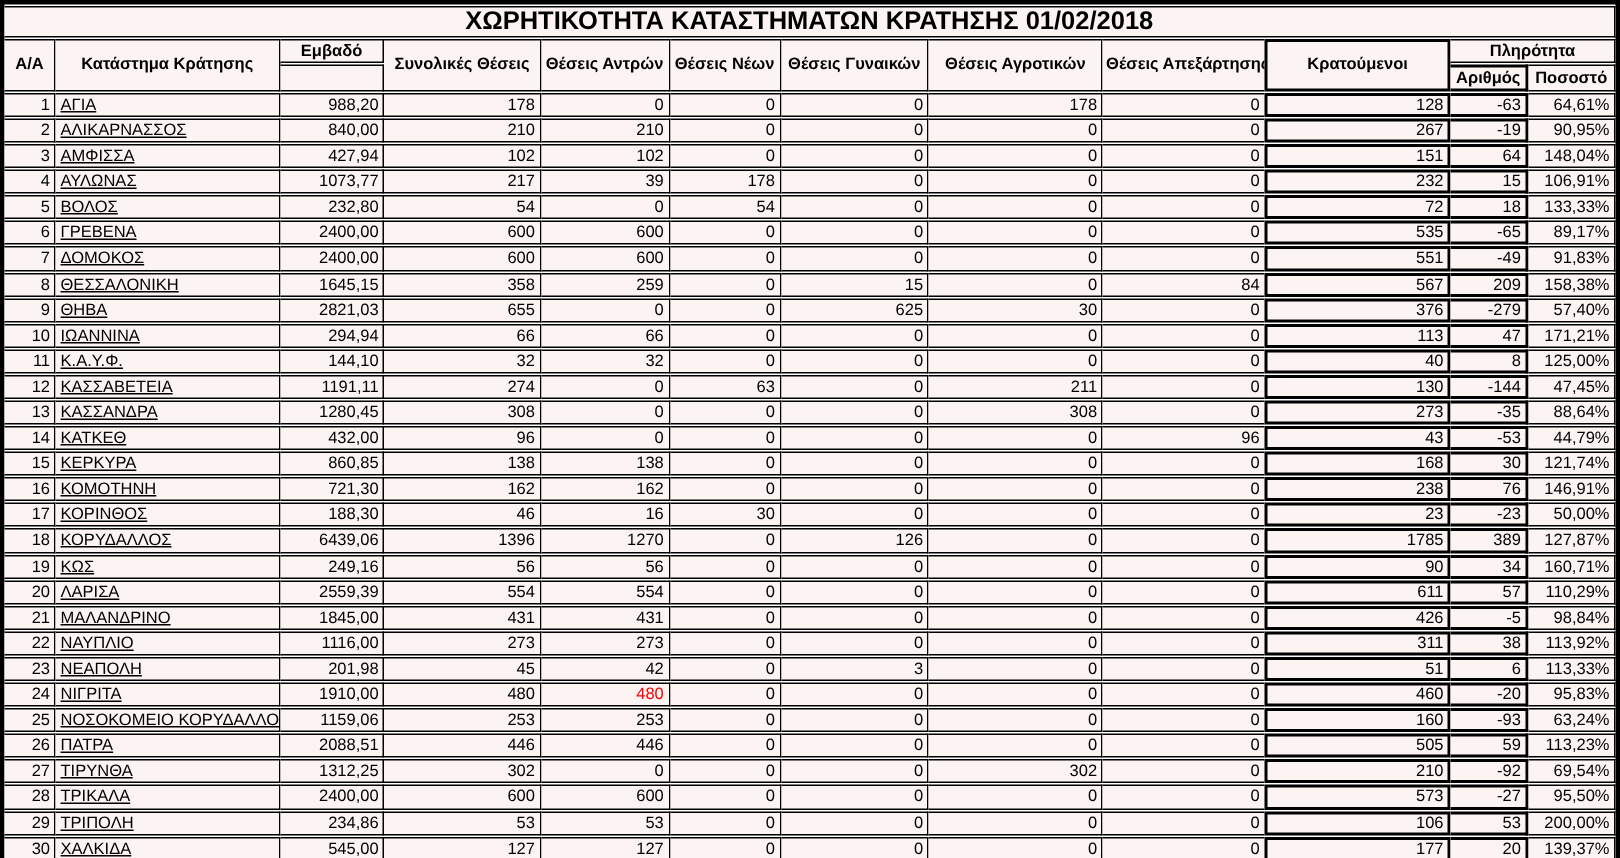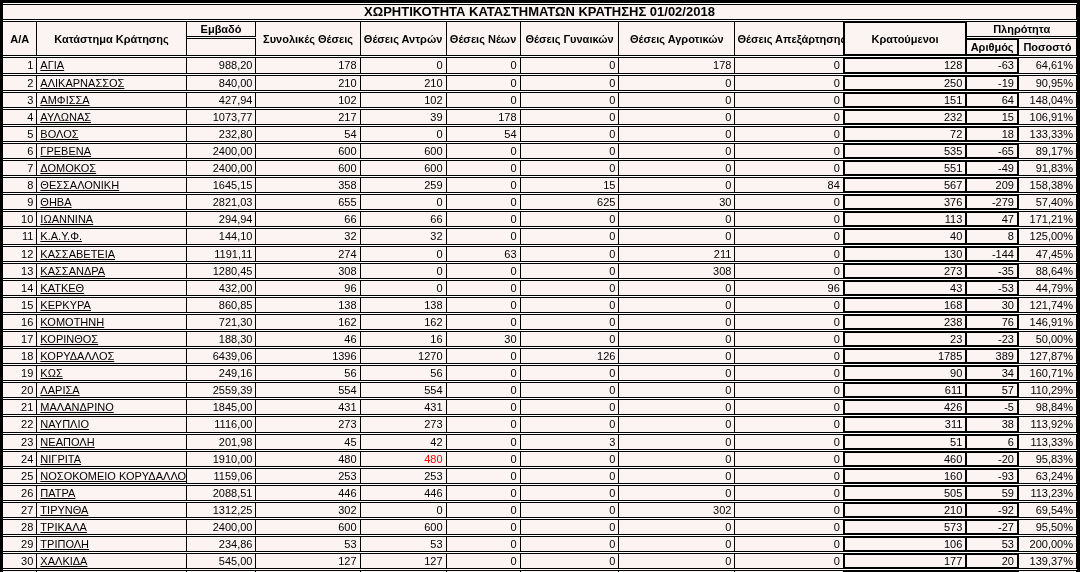--- a/index.html
+++ b/index.html
@@ -35,21 +35,21 @@
     border-width: 1px 1px 1px 0;
     padding: 0 3px;
     font-size: 11px;
     line-height: 1.1;
     white-space: nowrap;
     overflow: hidden;
     box-sizing: border-box;
   }
   th { font-weight: bold; text-align: center; vertical-align: middle; padding: 1px 2px; }
   td { height: 11px; }
-  .title-cell { font-size: 13px; height: 15px; padding: 0; }
+  .title-cell { font-size: 17px; height: 15px; padding: 0; }
   .a-right { text-align: right; }
   .a-left  { text-align: left; text-decoration: underline; }
   .col-inmates { border-width: 2px; }
   .col-detox   { border-right-width: 0; }
   .col-diff    { border-width: 2px; border-left-width: 0; }
   .col-pct     { border-left-width: 0; margin-top: 44px; }
   .red  { color: #ff0000; }
 </style>
 </head>
 <body>
@@ -110,21 +110,21 @@
       <tr>
         <td class="col-aa a-right">2</td>
         <td class="col-name a-left">ΑΛΙΚΑΡΝΑΣΣΟΣ</td>
         <td class="col-area a-right">840,00</td>
         <td class="col-total a-right">210</td>
         <td class="col-men a-right">210</td>
         <td class="col-youth a-right">0</td>
         <td class="col-women a-right">0</td>
         <td class="col-agri a-right">0</td>
         <td class="col-detox a-right">0</td>
-        <td class="col-inmates a-right">250</td>
+        <td class="col-inmates a-right">267</td>
         <td class="col-diff a-right">-19</td>
         <td class="col-pct a-right">90,95%</td>
       </tr>
       <tr>
         <td class="col-aa a-right">3</td>
         <td class="col-name a-left">ΑΜΦΙΣΣΑ</td>
         <td class="col-area a-right">427,94</td>
         <td class="col-total a-right">102</td>
         <td class="col-men a-right">102</td>
         <td class="col-youth a-right">0</td>

